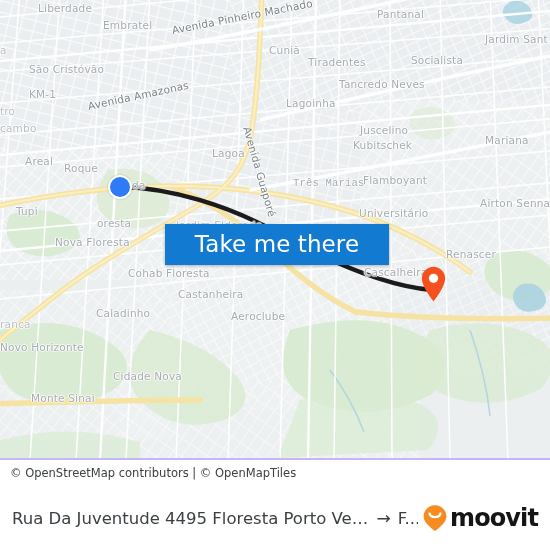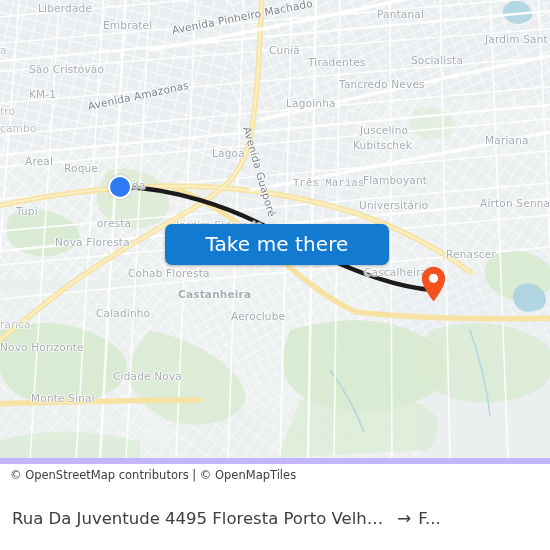--- a/index.html
+++ b/index.html
@@ -81,23 +81,23 @@
   
   #take-me-there {
     position: absolute;
     left: 165px;
     top: 224px;
     width: 224px;
     height: 41px;
     background: #127ad1;
     color: #ffffff;
     border: none;
-    border-radius: 7px;
-    font-family: "DejaVu Sans", sans-serif;
-    font-size: 20px;
+    border-radius: 0;
+    font-family: "DejaVu Sans", sans-serif;
+    font-size: 23px;
     font-weight: 400;
     letter-spacing: .1px;
     cursor: pointer;
     box-shadow: 0 1px 3px rgba(0,0,0,.28);
     line-height: 41px;
     padding: 0;
     text-align: center;
   }
 
   
@@ -105,21 +105,21 @@
     position: absolute;
     left: 0;
     top: 458px;
     width: 550px;
     height: 28px;
     background: #ffffff;
     display: flex;
     align-items: center;
     box-sizing: border-box;
     padding-left: 10px;
-    border-top: 6px solid #c4b5fd;
+    border-top: 2px solid #c4b5fd;
   }
   #attribution .attr-text {
     font-family: "DejaVu Sans", sans-serif;
     font-size: 11.5px;
     color: #3c4043;
     white-space: nowrap;
   }
 
   
   #footer {
@@ -317,27 +317,27 @@
         <div class="mlabel hood" style="left: 485px; top: 134px;">Mariana</div>
         <div class="mlabel hood" style="left: 212px; top: 147px;">Lagoa</div>
         <div class="mlabel hood" style="left: 25px; top: 155px;">Areal</div>
         <div class="mlabel hood" style="left: 64px; top: 162px;">Roque</div>
         <div class="mlabel hood" style="left: 293px; top: 177px; font-family: Liberation Mono, monospace;">Três Marias</div>
         <div class="mlabel hood" style="left: 363px; top: 174px;">Flamboyant</div>
         <div class="mlabel hood" style="left: 480px; top: 197px;">Airton Senna</div>
         <div class="mlabel hood" style="left: 16px; top: 205px;">Tupi</div>
         <div class="mlabel hood" style="left: 129px; top: 179px;">lda</div>
         <div class="mlabel hood" style="left: 97px; top: 193px; margin-top: 24px;">oresta</div>
-        <div class="mlabel hood" style="left: 359px; top: 199px;">Universitário</div>
+        <div class="mlabel hood" style="left: 359px; top: 207px;">Universitário</div>
         <div class="mlabel hood faint" style="left: 176px; top: 219px;">Jardim Eldorado</div>
         <div class="mlabel hood" style="left: 55px; top: 236px;">Nova Floresta</div>
         <div class="mlabel hood" style="left: 446px; top: 248px;">Renascer</div>
         <div class="mlabel hood" style="left: 128px; top: 267px;">Cohab Floresta</div>
         <div class="mlabel hood" style="left: 364px; top: 266px;">Cascalheira</div>
-        <div class="mlabel hood" style="left: 178px; top: 288px; font-weight: bold;">Castanheira</div>
+        <div class="mlabel hood" style="left: 178px; top: 288px;">Castanheira</div>
         <div class="mlabel hood faint" style="left: 0px; top: 310px; margin-top: 8px;">ranca</div>
         <div class="mlabel hood" style="left: 96px; top: 307px;">Caladinho</div>
         <div class="mlabel hood" style="left: 231px; top: 310px;">Aeroclube</div>
         <div class="mlabel hood" style="left: 0px; top: 341px;">Novo Horizonte</div>
         <div class="mlabel hood" style="left: 113px; top: 370px;">Cidade Nova</div>
         <div class="mlabel hood" style="left: 31px; top: 392px;">Monte Sinai</div>
       </div>
 
     <div id="road-labels">
         <div class="mlabel road" style="left: 172px; top: 24px; transform-origin: left center; transform: rotate(-11deg);">Avenida Pinheiro Machado</div>
@@ -360,15 +360,22 @@
   <div id="attribution">
     <span class="attr-text">© OpenStreetMap contributors | © OpenMapTiles</span>
   </div>
 
   <div id="footer">
     <div id="footer-route">
       <span id="route-origin" class="route-endpoint">Rua Da Juventude 4495 Floresta Porto Velho - ...</span>
       <span id="route-arrow">→</span>
       <span id="route-dest" class="route-endpoint">F...</span>
     </div>
+    <div id="moovit-logo">
+      <svg width="26" height="28" viewBox="0 0 26 28">
+        <path d="M13,1.2 C6.7,1.2 1.6,6.3 1.6,12.6 C1.6,19.6 13,27 13,27 C13,27 24.4,19.6 24.4,12.6 C24.4,6.3 19.3,1.2 13,1.2 Z" fill="#f68b1f"></path>
+        <path d="M7.6,9.6 C8.9,14.2 17.1,14.2 18.4,9.6" fill="none" stroke="#ffffff" stroke-width="2.3" stroke-linecap="round"></path>
+      </svg>
+      <span id="moovit-wordmark">moovit</span>
+    </div>
   </div>
 
 </div>
 
 </body></html>

